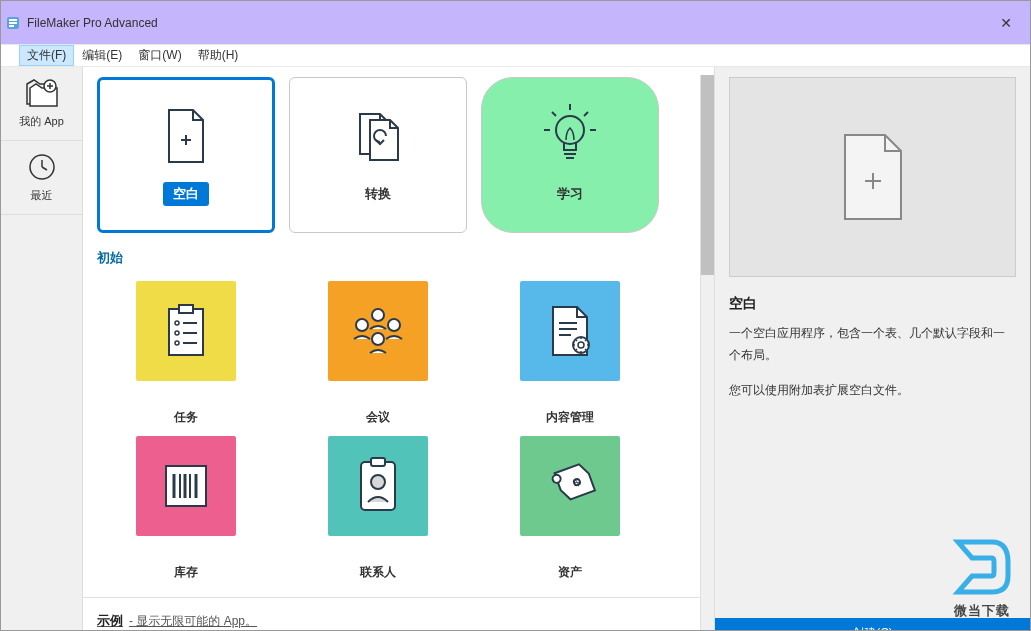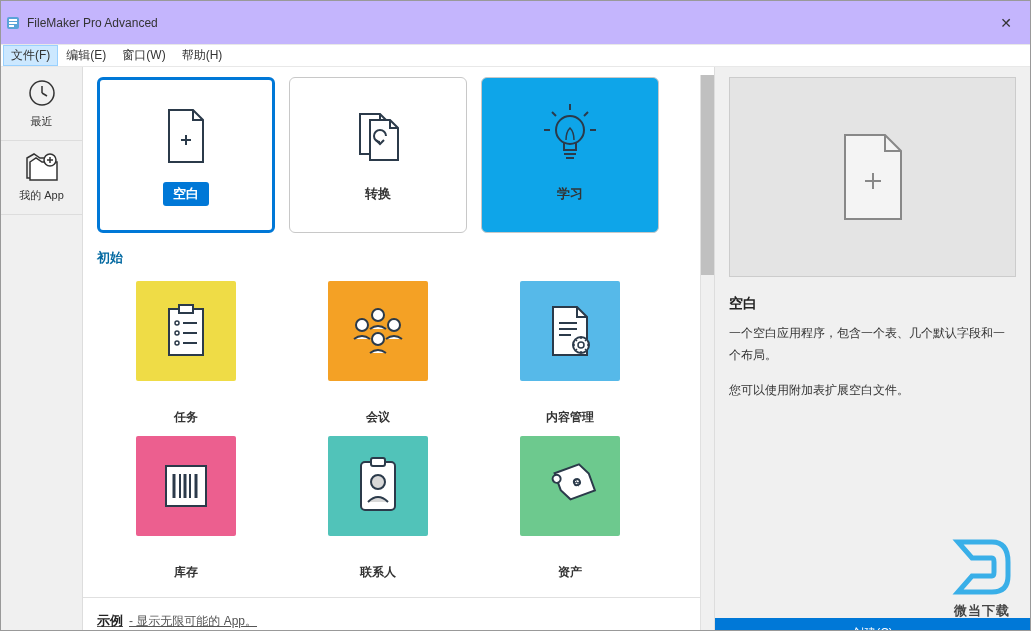--- a/index.html
+++ b/index.html
@@ -3,41 +3,41 @@
 <meta charset="utf-8">
 <style>
 * { margin: 0; padding: 0; box-sizing: border-box; font-family: "Microsoft YaHei", "Segoe UI", sans-serif; }
 body { width: 1031px; height: 631px; background: #fff; overflow: hidden; border: 1px solid #999; position: relative; }
 
 .titlebar { height: 44px; display: flex; align-items: center; padding: 0 4px; background: #c4b5fd; border-bottom: 1px solid #e8e8e8; }
 .titlebar-icon { width: 16px; height: 16px; margin-right: 6px; }
 .titlebar-text { font-size: 12px; color: #333; flex: 1; }
 .titlebar-close { width: 40px; height: 26px; display: flex; align-items: center; justify-content: center; font-size: 14px; color: #333; cursor: pointer; }
 
-.menubar { height: 22px; display: flex; align-items: center; background: #fff; padding: 0 2px; border-bottom: 1px solid #e8e8e8; }
+.menubar { height: 22px; display: flex; align-items: center; background: #fff; padding: 0 18px; border-bottom: 1px solid #e8e8e8; }
 .menu-item { padding: 2px 8px; font-size: 12px; color: #333; cursor: pointer; }
 .menu-item.active { background: #cce8ff; border: 1px solid #99d1ff; padding: 1px 7px; }
 
 .content { display: flex; height: calc(100% - 48px); }
 
 .left-sidebar { width: 82px; background: #f0f0f0; border-right: 1px solid #ddd; display: flex; flex-direction: column; }
 .sidebar-tab { height: 74px; display: flex; flex-direction: column; align-items: center; justify-content: center; gap: 6px; cursor: pointer; border-bottom: 1px solid #ddd; }
 .sidebar-tab.active { background: #e0e0e0; }
 .sidebar-tab-label { font-size: 11px; color: #333; }
 .sidebar-spacer { flex: 1; }
 
 .main-area { flex: 1; display: flex; flex-direction: column; background: #fff; position: relative; overflow: hidden; }
 .main-scroll { flex: 1; overflow-y: auto; padding: 0; }
 .scrollbar { position: absolute; right: 0; top: 8px; width: 14px; height: calc(100% - 16px); background: #f0f0f0; border-left: 1px solid #e0e0e0; }
 .scrollbar-thumb { width: 100%; height: 200px; background: #c0c0c0; cursor: pointer; }
 
 .category-row { display: flex; gap: 14px; padding: 10px 14px 0 14px; }
 .category-card { width: 178px; height: 156px; border: 1px solid #c8c8c8; border-radius: 6px; display: flex; flex-direction: column; align-items: center; justify-content: center; gap: 14px; cursor: pointer; background: #fff; }
 .category-card.selected { border: 3px solid #0078d7; }
-.category-card.grey { background: #0ea5e9; }
+.category-card.grey { background: #86efac; border-radius: 32px; }
 .category-icon { width: 56px; height: 64px; display: flex; align-items: center; justify-content: center; }
 .category-label { font-size: 13px; font-weight: bold; color: #333; padding: 3px 10px; }
 .category-label.pill { background: #0078d7; color: #fff; border-radius: 3px; }
 
 .section-header { font-size: 13px; font-weight: bold; color: #0369a1; padding: 16px 14px 4px 14px; }
 
 .template-row { display: flex; gap: 14px; padding: 10px 14px 0 14px; }
 .template-card { width: 178px; display: flex; flex-direction: column; align-items: center; gap: 28px; cursor: pointer; }
 .template-thumb { width: 100px; height: 100px; display: flex; align-items: center; justify-content: center; border-radius: 2px; }
 .template-thumb.yellow { background: #efdc46; }
@@ -83,39 +83,39 @@
   <div class="menu-item">编辑(E)</div>
   <div class="menu-item">窗口(W)</div>
   <div class="menu-item">帮助(H)</div>
 </div>
 
 <div class="content">
 
   <div class="left-sidebar">
     <div class="sidebar-tab">
       <span>
-        <svg width="30" height="30" viewBox="0 0 30 30">
-            <circle cx="15" cy="15" r="12" fill="none" stroke="#333" stroke-width="1.5"></circle>
-            <line x1="15" y1="15" x2="15" y2="8" stroke="#333" stroke-width="1.5"></line>
-            <line x1="15" y1="15" x2="20" y2="18" stroke="#333" stroke-width="1.5"></line>
-          </svg>
-      </span>
-      <span class="sidebar-tab-label">最近</span>
-    </div>
-    <div class="sidebar-tab">
-      <span>
         <svg width="36" height="30" viewBox="0 0 36 30">
             <path d="M3 6 L10 2 L16 6 L30 6 L30 26 L3 26 Z" fill="none" stroke="#333" stroke-width="1.5"></path>
             <path d="M6 10 L12 6 L18 10 L33 10 L33 28 L6 28 Z" fill="#fff" stroke="#333" stroke-width="1.5"></path>
             <circle cx="26" cy="8" r="6" fill="#fff" stroke="#333" stroke-width="1.5"></circle>
             <line x1="26" y1="5" x2="26" y2="11" stroke="#333" stroke-width="1.5"></line>
             <line x1="23" y1="8" x2="29" y2="8" stroke="#333" stroke-width="1.5"></line>
           </svg>
       </span>
       <span class="sidebar-tab-label">我的 App</span>
+    </div>
+    <div class="sidebar-tab">
+      <span>
+        <svg width="30" height="30" viewBox="0 0 30 30">
+            <circle cx="15" cy="15" r="12" fill="none" stroke="#333" stroke-width="1.5"></circle>
+            <line x1="15" y1="15" x2="15" y2="8" stroke="#333" stroke-width="1.5"></line>
+            <line x1="15" y1="15" x2="20" y2="18" stroke="#333" stroke-width="1.5"></line>
+          </svg>
+      </span>
+      <span class="sidebar-tab-label">最近</span>
     </div>
     <div class="sidebar-spacer"></div>
   </div>
 
   <div class="main-area">
     <div class="main-scroll">
 
       <div class="category-row">
         <div class="category-card selected">
           <div class="category-icon">

